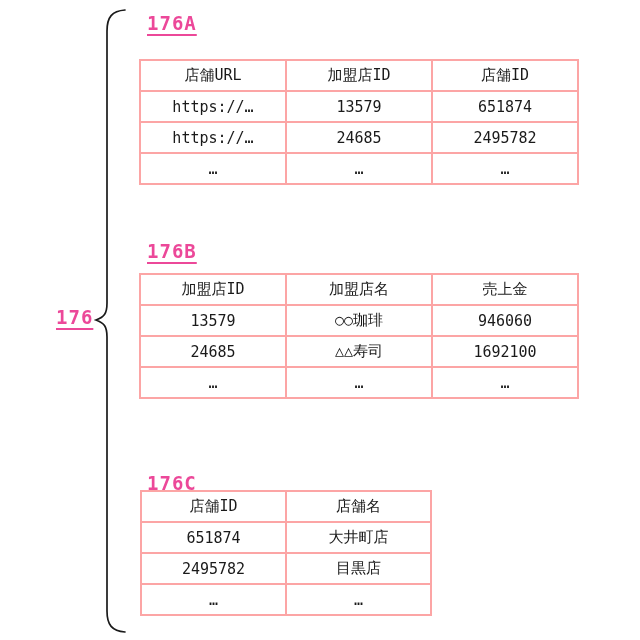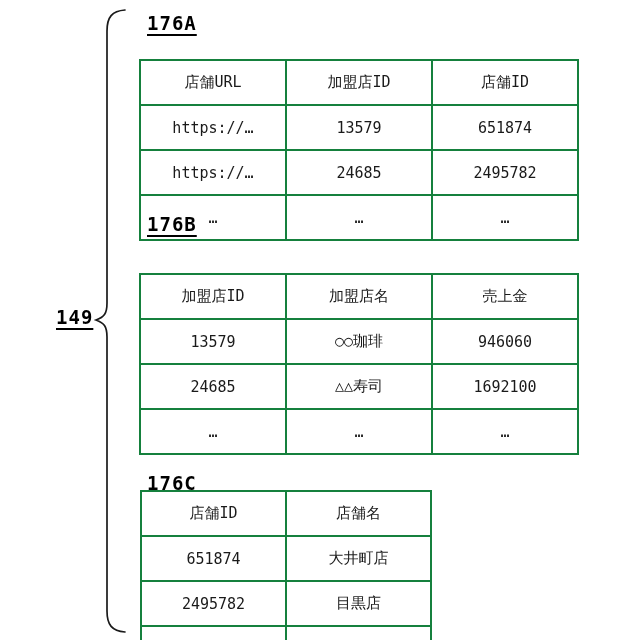--- a/index.html
+++ b/index.html
@@ -25,46 +25,46 @@
     pointer-events: none;
   }
   .ref-label {
     position: absolute;
     font-size: 19px;
     font-weight: bold;
     letter-spacing: 1px;
     text-decoration: underline;
     text-underline-offset: 4px;
     text-decoration-thickness: 1.5px;
-    color: #000000;
+    color: #ec4899;
     white-space: nowrap;
   }
   .brace-ref { left: 56px; top: 306px; }
   .label-a   { left: 147px; top: 12px; }
-  .label-b   { left: 147px; top: 213px; }
+  .label-b   { left: 147px; top: 240px; }
   .label-c   { left: 147px; top: 472px; }
 
   table.fig-table {
     position: absolute;
     border-collapse: collapse;
     table-layout: fixed;
     background: #ffffff;
   }
   .table-a { left: 139px; top: 59px;  width: 440px; }
   .table-b { left: 139px; top: 273px; width: 440px; }
   .table-c { left: 140px; top: 490px; width: 292px; }
 
   table.fig-table th,
   table.fig-table td {
-    border: 2px solid #15803d;
+    border: 2px solid #fca5a5;
     text-align: center;
     vertical-align: middle;
     font-size: 15px;
     font-weight: normal;
-    padding: 7px;
+    padding: 0;
     height: 29px;
     white-space: nowrap;
     overflow: hidden;
   }
   .table-b th, .table-b td { height: 30px; }
 </style>
 </head>
 <body>
 
 <div class="canvas">
@@ -72,21 +72,21 @@
   <svg class="brace-svg" viewBox="0 0 640 640" xmlns="http://www.w3.org/2000/svg">
     <path d="M 125 10
              C 112 11, 107 17, 107 31
              L 107 303
              C 107 314, 104 317, 96 320
              C 104 323, 107 326, 107 337
              L 107 611
              C 107 625, 112 631, 125 632" fill="none" stroke="#1a1a1a" stroke-width="1.7" stroke-linecap="round"></path>
   </svg>
 
-  <div class="ref-label brace-ref">149</div>
+  <div class="ref-label brace-ref">176</div>
 
   <div class="ref-label label-a">176A</div>
   <table class="fig-table table-a">
     <thead>
       <tr>
         <th>店舗URL</th>
         <th>加盟店ID</th>
         <th>店舗ID</th>
       </tr>
     </thead>

